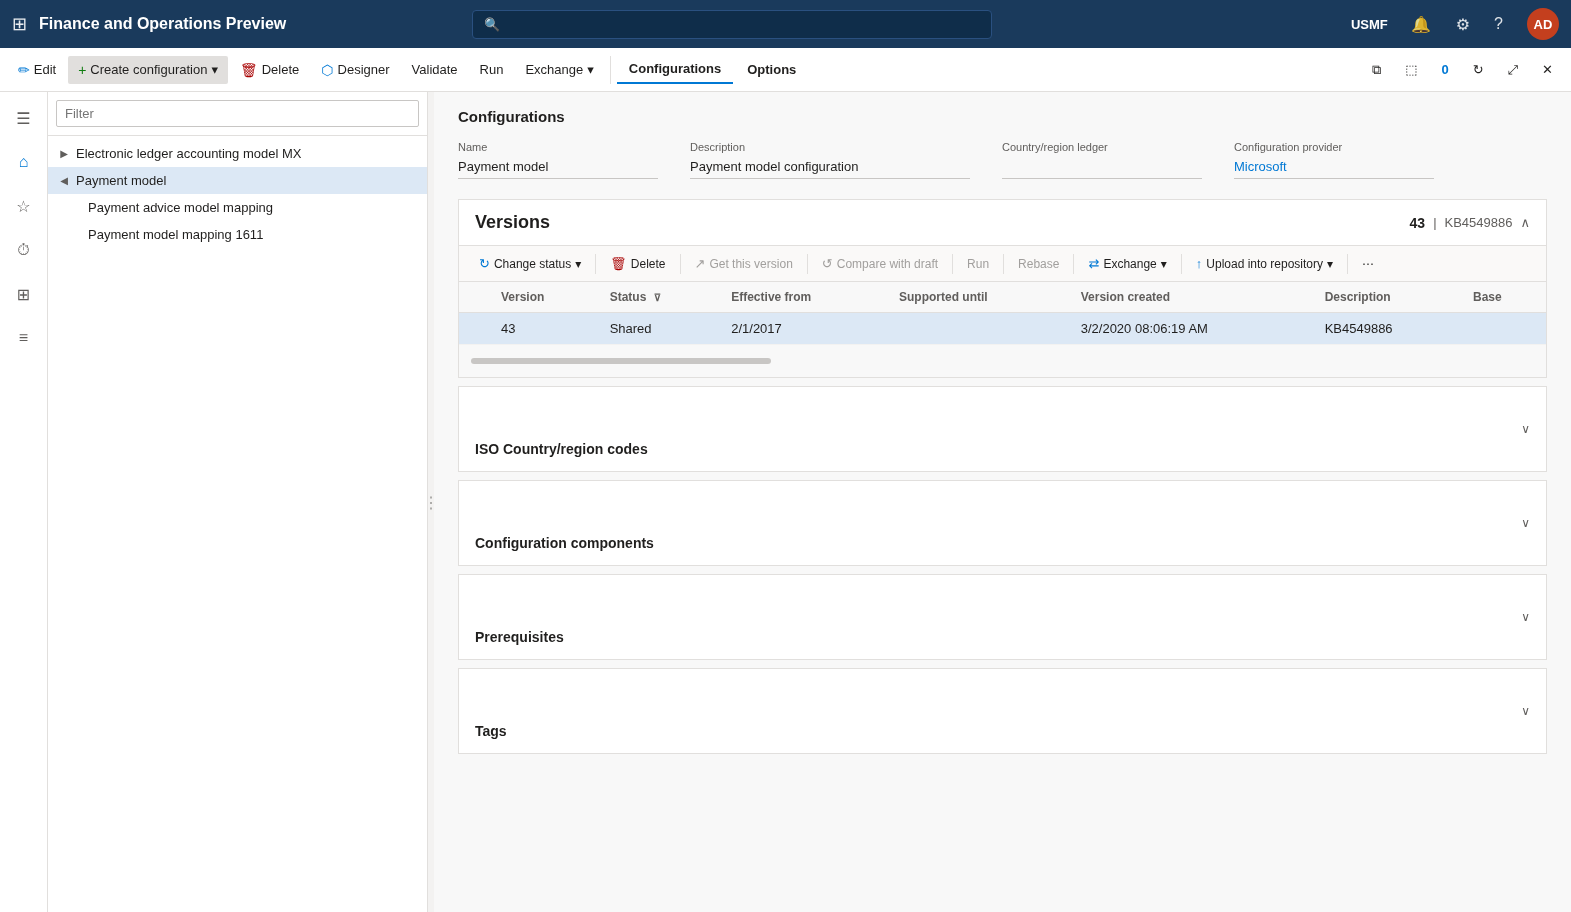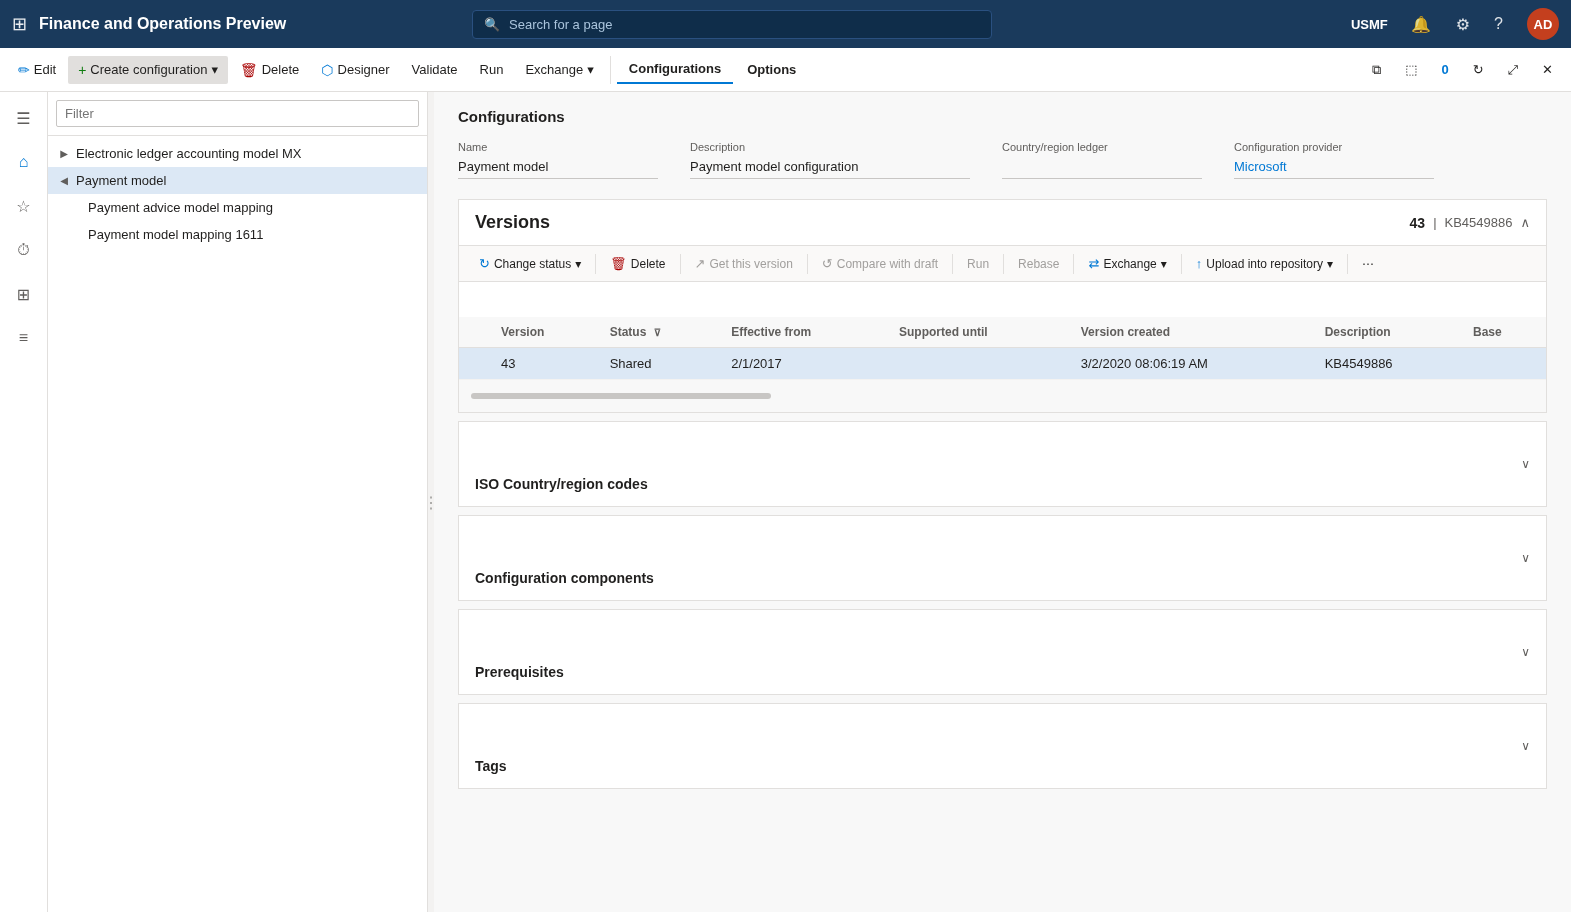--- a/index.html
+++ b/index.html
@@ -120,21 +120,21 @@
       display: flex; align-items: center; gap: 4px; padding: 4px 8px;
       border: none; background: transparent; cursor: pointer; font-size: 12px;
       color: #201f1e; border-radius: 2px; white-space: nowrap;
     }
     .vt-btn .vt-icon { font-size: 13px; color: #0078d4; }
     .vt-btn.disabled { color: #a19f9d; cursor: default; }
     .vt-btn.disabled .vt-icon { color: #a19f9d; }
     .vt-sep { width: 1px; background: #e1dfdd; height: 20px; margin: 0 2px; }
 
     
-    .versions-table { width: 100%; border-collapse: collapse; margin-top: 35px; }
+    .versions-table { width: 100%; border-collapse: collapse; }
     .versions-table th {
       text-align: left; padding: 8px 12px; font-size: 12px; font-weight: 600;
       color: #605e5c; background: #f8f8f8; border-bottom: 1px solid #e1dfdd;
       white-space: nowrap;
     }
     .versions-table td { padding: 8px 12px; font-size: 13px; border-bottom: 1px solid #f3f2f1; }
     .versions-table tr.selected-row td { background: #dce8f5; }
     .versions-table .r-col { width: 30px; }
     .scroll-indicator { height: 6px; width: 300px; background: #c8c6c4; border-radius: 3px; margin: 1px 12px; }
 
@@ -150,21 +150,20 @@
     .chevron { font-size: 12px; color: #605e5c; }
   </style>
 </head>
 <body>
 
 <div class="top-nav">
   <span class="waffle">⊞</span>
   <span class="app-title">Finance and Operations Preview</span>
   <div class="search-box">
     <span>🔍</span>
-    <input type="text" placeholder="Search for a page" style="">
   </div>
   <div class="nav-right">
     <span class="username">USMF</span>
     <span class="icon">🔔</span>
     <span class="icon">⚙</span>
     <span class="icon">?</span>
     <div class="avatar">AD</div>
   </div>
 </div>
 

